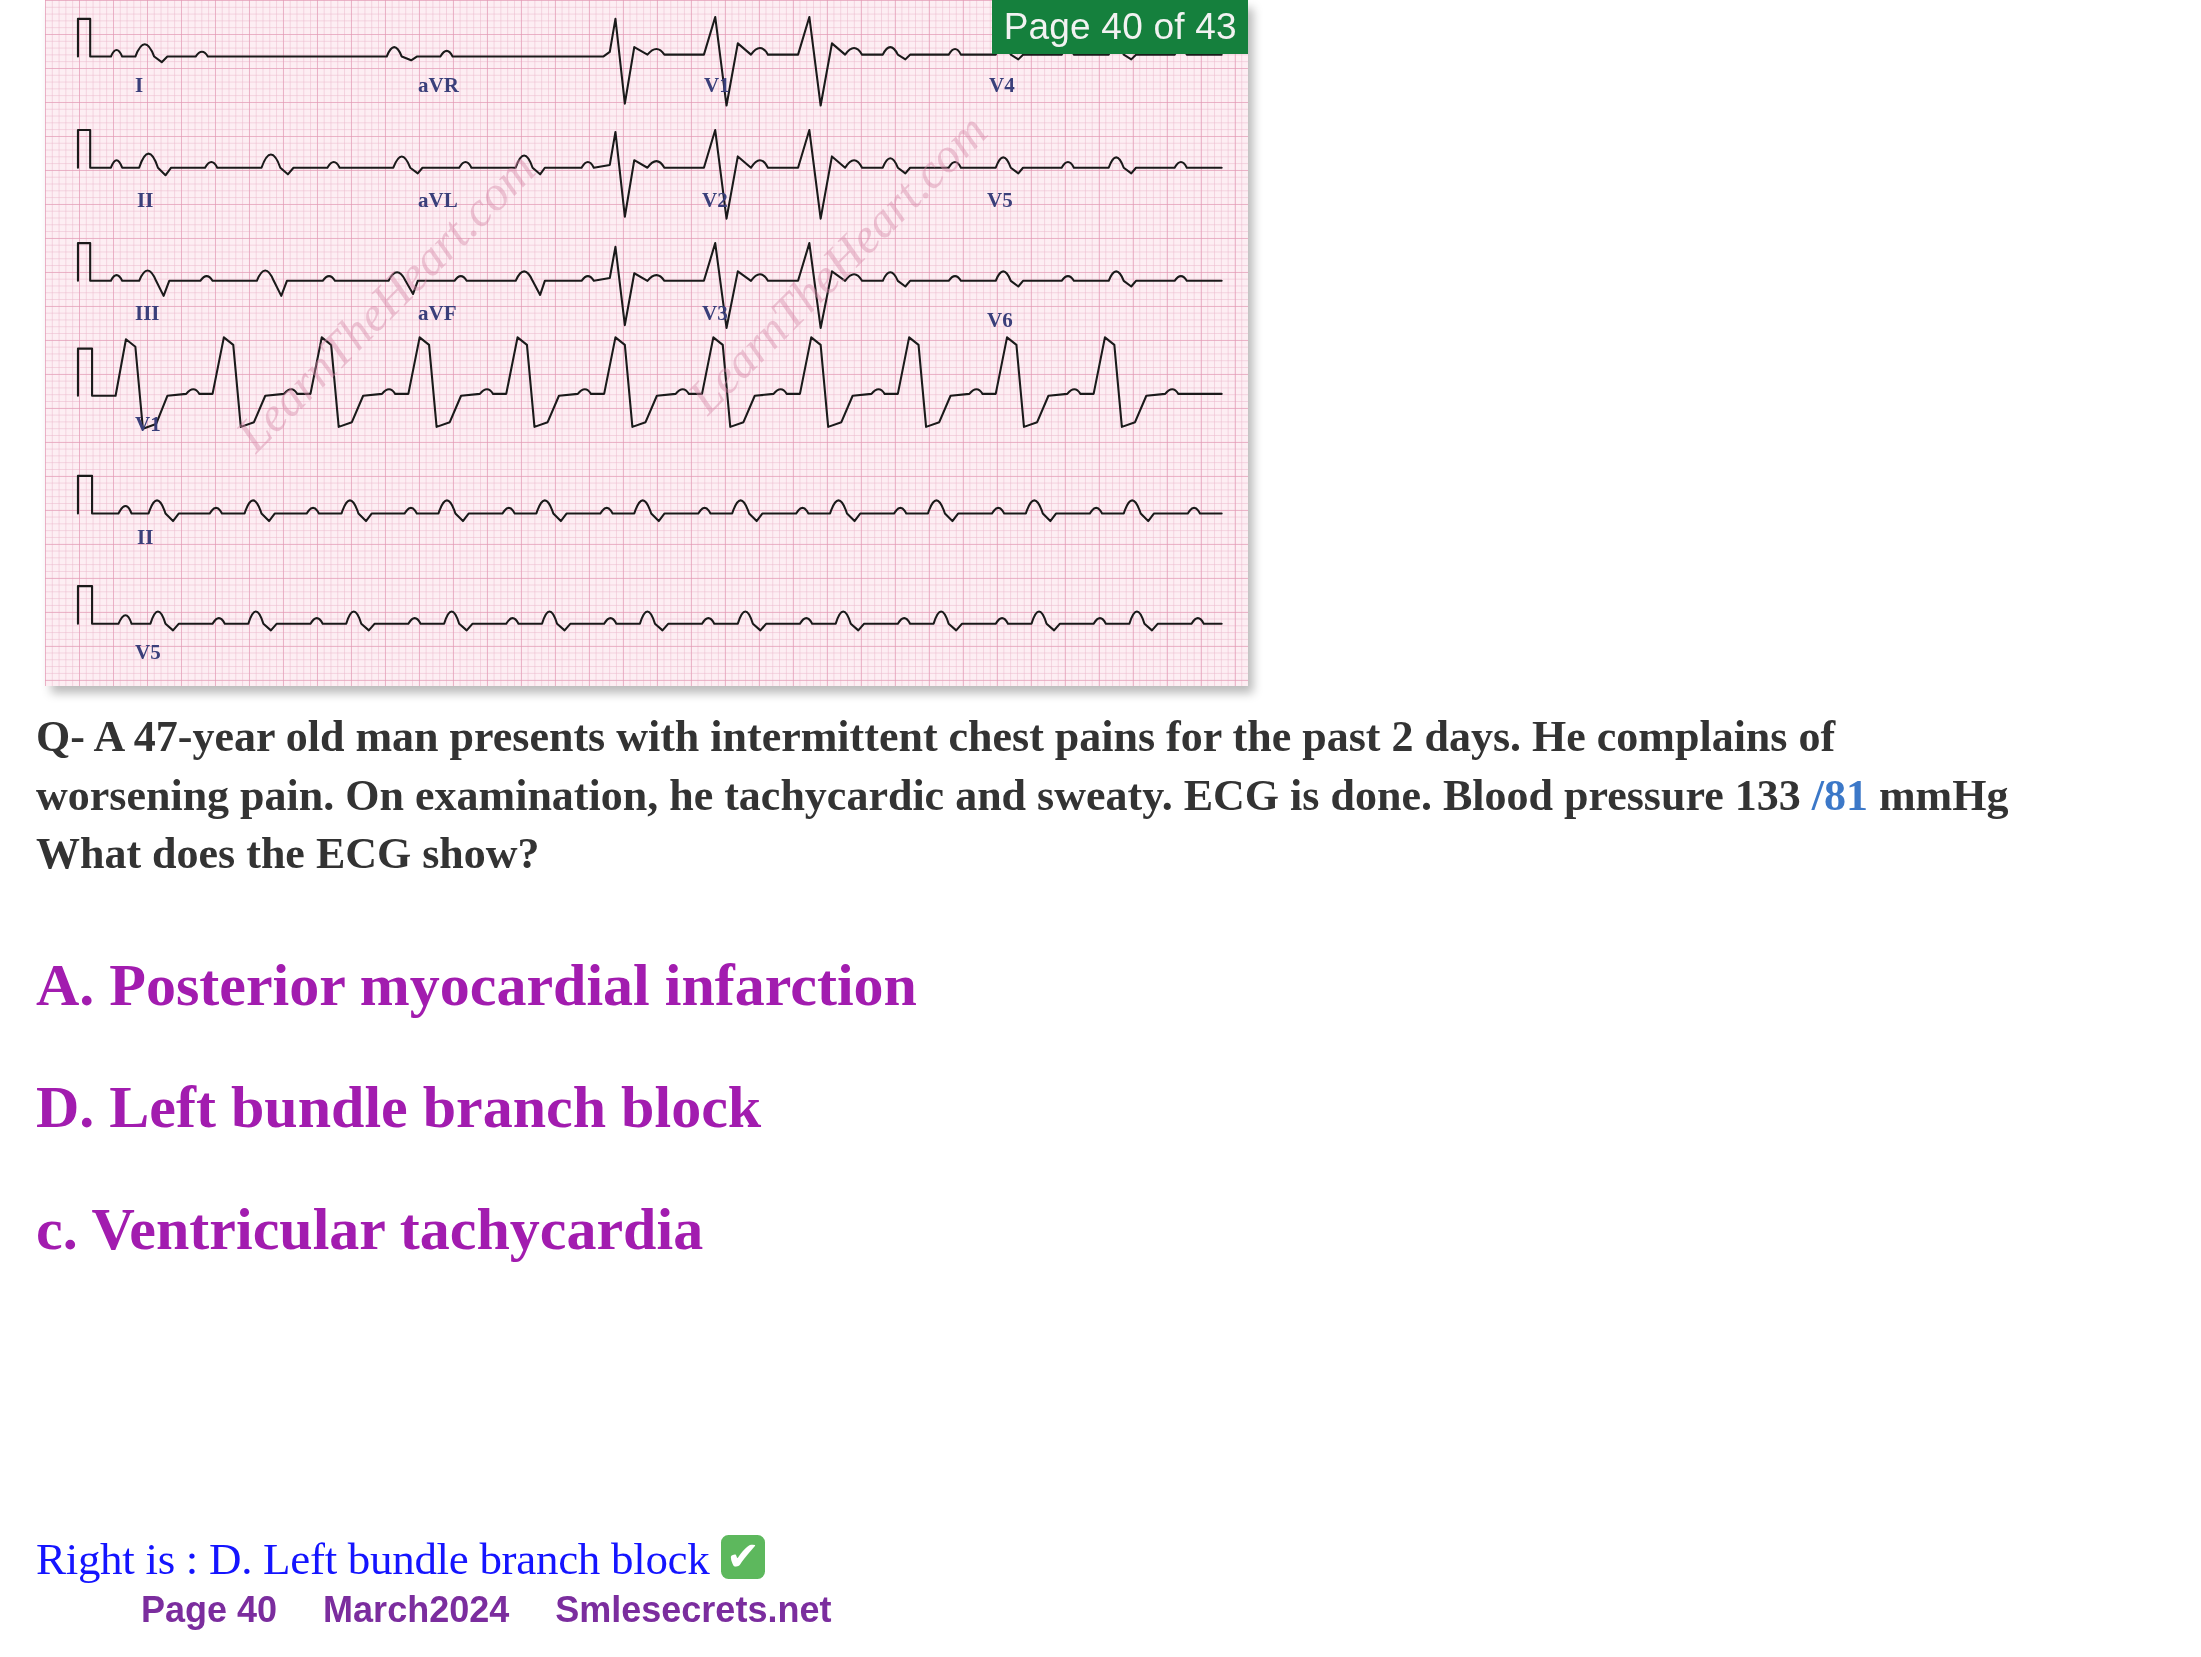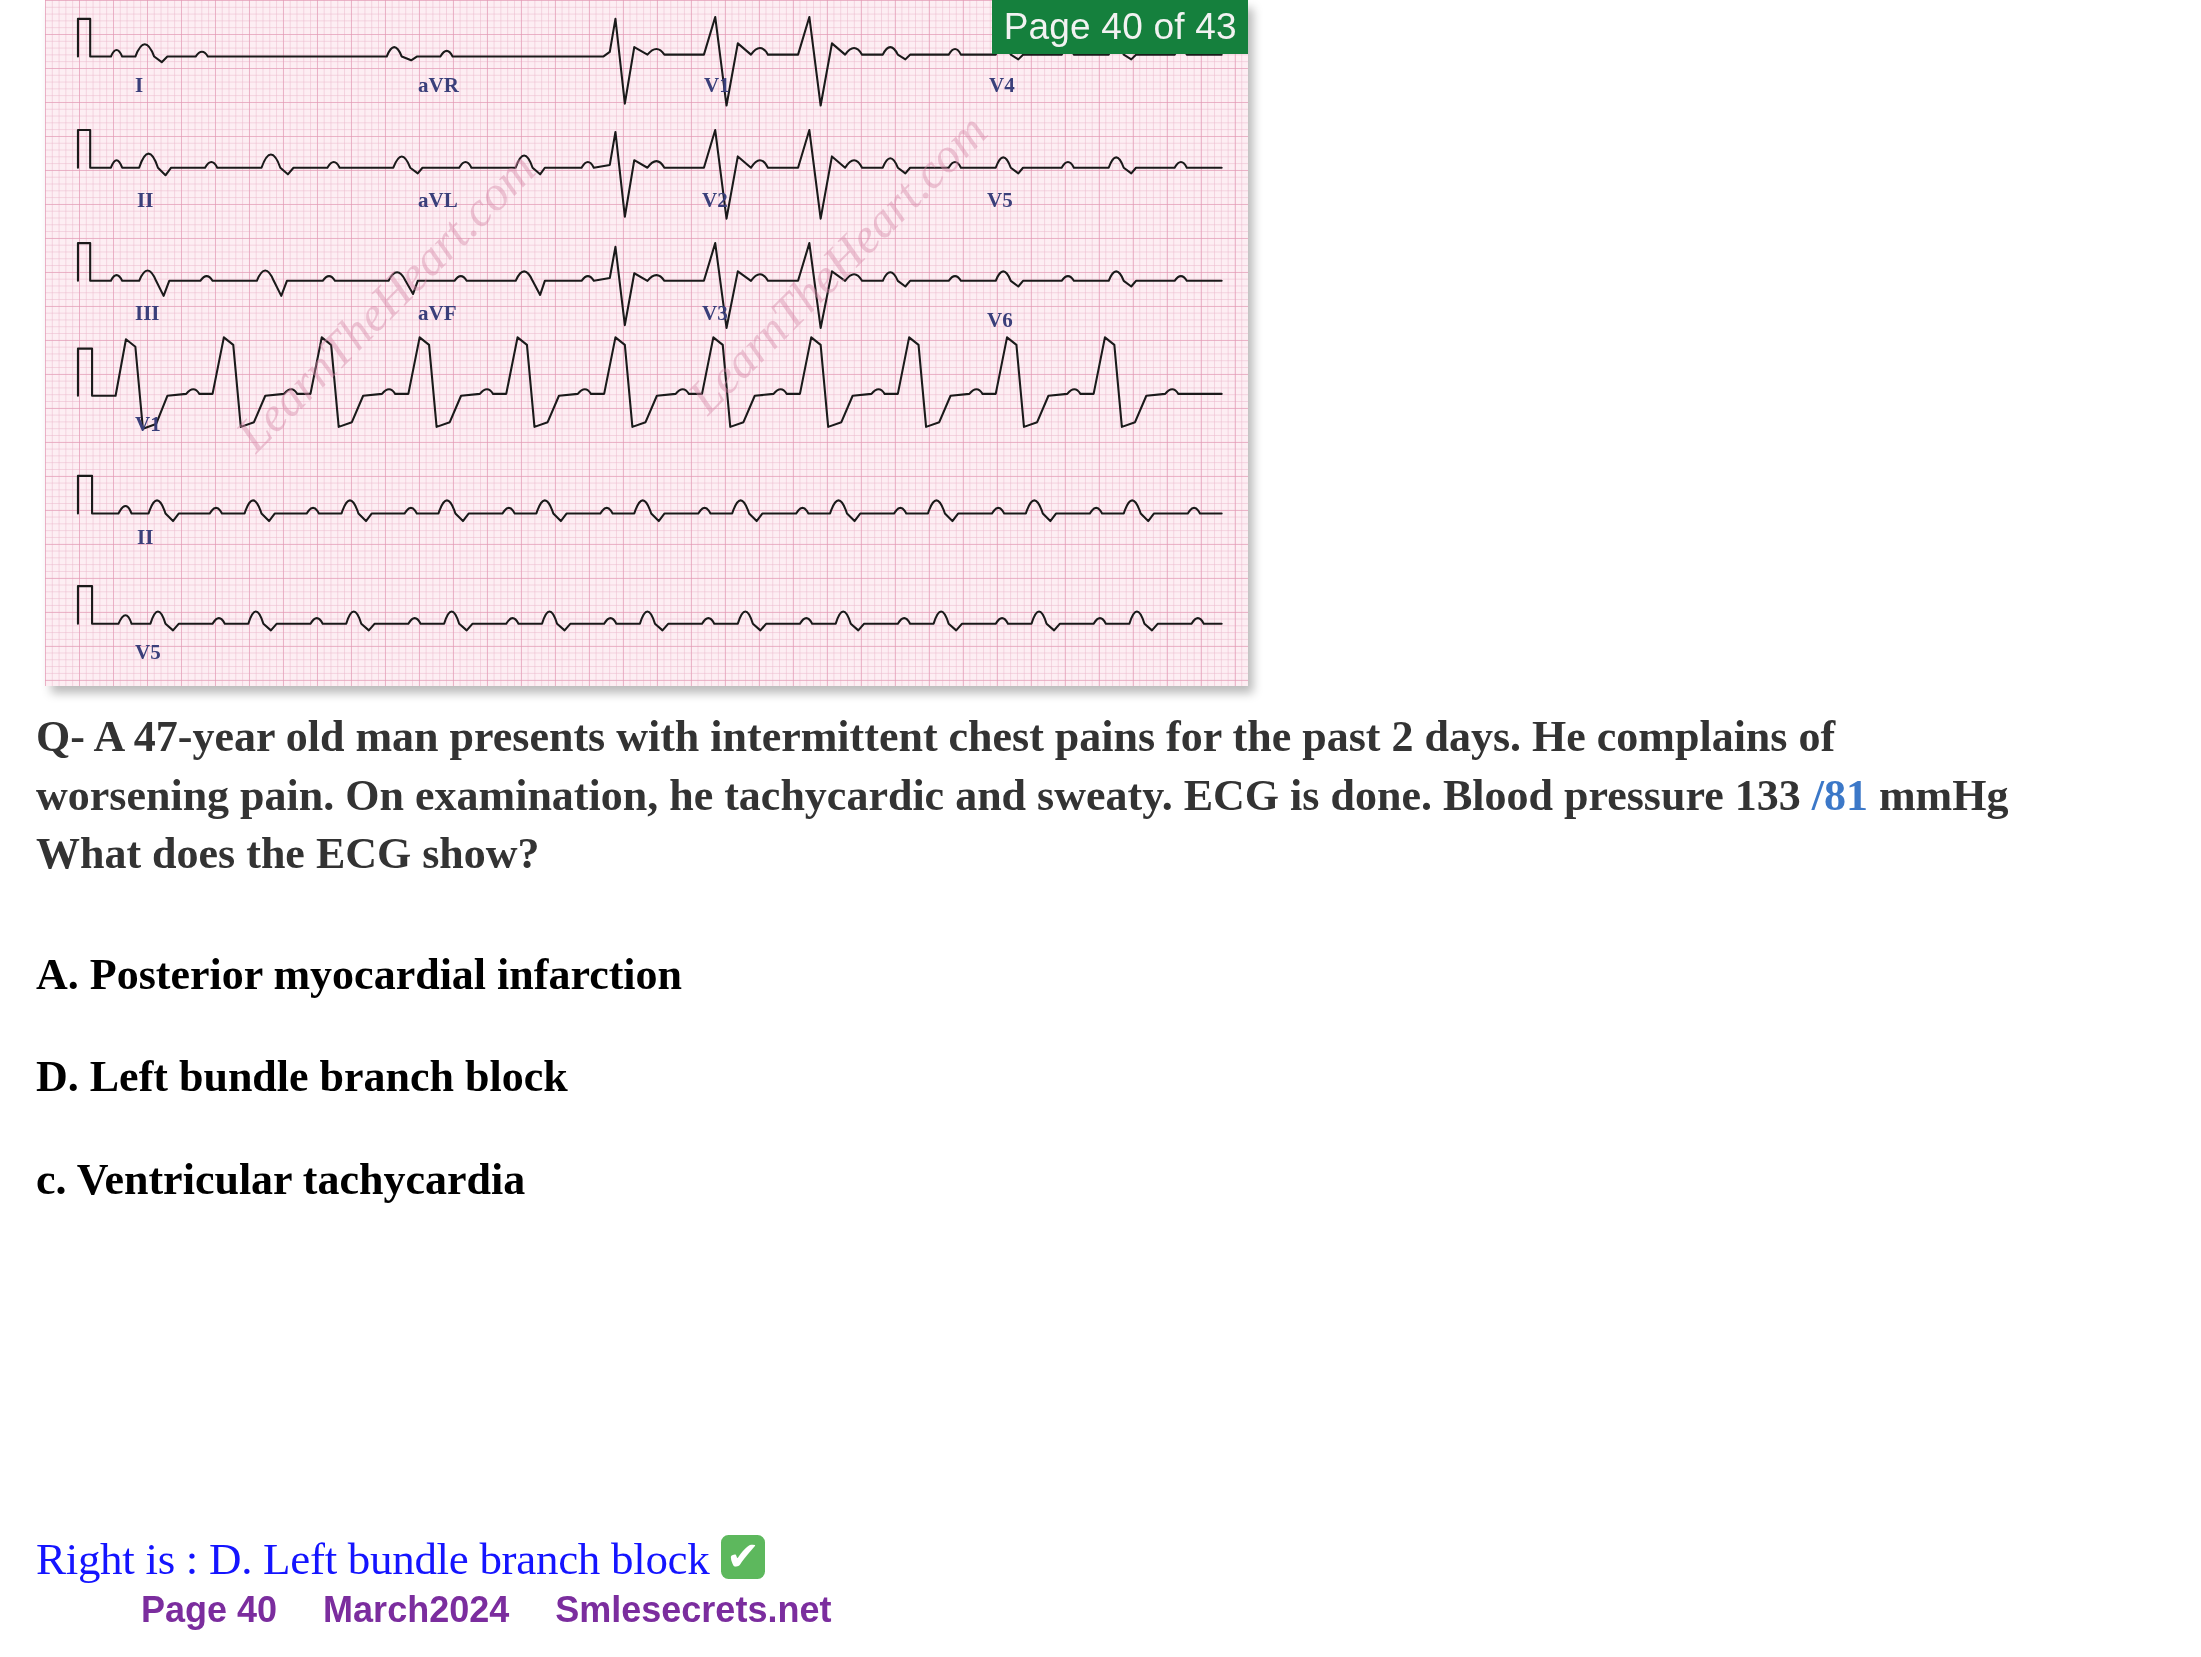--- a/index.html
+++ b/index.html
@@ -92,23 +92,23 @@
     font-weight: bold;
     line-height: 1.33;
     color: #333333;
     margin: 0 0 65px 0;
     max-width: 1996px;
   }
   .question .bp-second {
     color: #3c78c8;
   }
   .option {
-    font-size: 44px;
-    font-weight: bold;
-    color: #000000;
+    font-size: 60px;
+    font-weight: bold;
+    color: #a21caf;
     margin: 4px 0 50px 0;
     line-height: 1.2;
   }
   .answer-line {
     position: absolute;
     left: 36px;
     top: 1533px;
     font-size: 45px;
     font-weight: normal;
     color: #1414ff;

